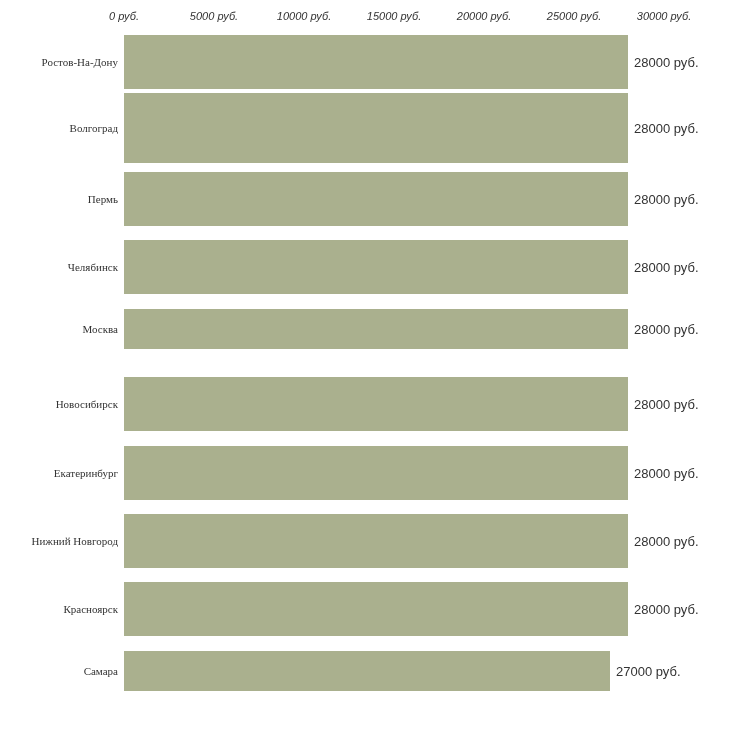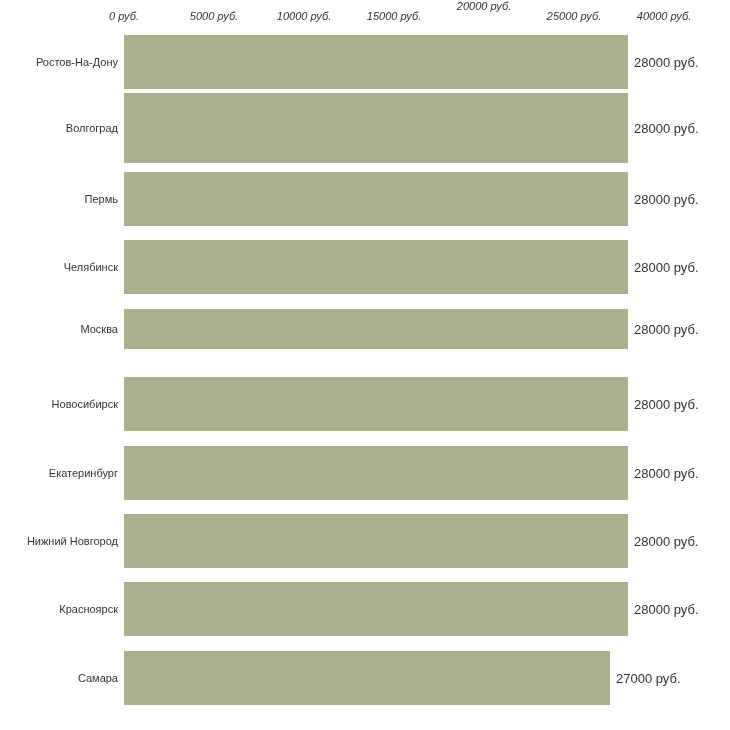--- a/index.html
+++ b/index.html
@@ -47,20 +47,21 @@
 
   .cat-label {
     position: absolute;
     right: 612px;  
     top: 50%;
     transform: translateY(-50%);
     font-size: 11px;
     color: #333333;
     white-space: nowrap;
     text-align: right;
+    font-family: Liberation Serif, serif;
   }
 
   .bar {
     position: absolute;
     left: 124px;
     top: 0;
     height: 100%;
     background: #aab08e;
   }
 
@@ -84,23 +85,23 @@
       <div class="gridline" style="left: 394px;"></div>
       <div class="gridline" style="left: 484px;"></div>
       <div class="gridline" style="left: 574px;"></div>
       <div class="gridline" style="left: 664px;"></div>
     </div>
   <div id="x-axis">
       <div class="x-tick-label" style="left: 124px; top: 10px;">0 руб.</div>
       <div class="x-tick-label" style="left: 214px; top: 10px;">5000 руб.</div>
       <div class="x-tick-label" style="left: 304px; top: 10px; text-align: center;">10000 руб.</div>
       <div class="x-tick-label" style="left: 394px; top: 10px;">15000 руб.</div>
-      <div class="x-tick-label" style="left: 484px; top: 0;">20000 руб.</div>
+      <div class="x-tick-label" style="left: 484px; top: 10px;">20000 руб.</div>
       <div class="x-tick-label" style="left: 574px; top: 10px;">25000 руб.</div>
-      <div class="x-tick-label" style="left: 664px; top: 10px;">40000 руб.</div>
+      <div class="x-tick-label" style="left: 664px; top: 10px;">30000 руб.</div>
     </div>
   <div id="plot">
       <div class="bar-row" style="top: 35.2px; height: 54px;">
         <div class="cat-label">Ростов-На-Дону</div>
         <div class="bar" style="width: 504px; background: rgb(170, 176, 142);"></div>
         <div class="bar-value" style="left: 634px;">28000 руб.</div>
       </div>
       <div class="bar-row" style="top: 93px; height: 70px;">
         <div class="cat-label">Волгоград</div>
         <div class="bar" style="width: 504px; background: rgb(170, 176, 142);"></div>
@@ -134,20 +135,20 @@
       <div class="bar-row" style="top: 514px; height: 54px;">
         <div class="cat-label">Нижний Новгород</div>
         <div class="bar" style="width: 504px; background: rgb(170, 176, 142);"></div>
         <div class="bar-value" style="left: 634px;">28000 руб.</div>
       </div>
       <div class="bar-row" style="top: 582.4px; height: 54px;">
         <div class="cat-label">Красноярск</div>
         <div class="bar" style="width: 504px; background: rgb(170, 176, 142);"></div>
         <div class="bar-value" style="left: 634px;">28000 руб.</div>
       </div>
-      <div class="bar-row" style="top: 650.8px; height: 54px; border-radius: 14px;">
+      <div class="bar-row" style="top: 650.8px; height: 40px; border-radius: 14px;">
         <div class="cat-label">Самара</div>
         <div class="bar" style="width: 486px; background: rgb(170, 176, 142);"></div>
         <div class="bar-value" style="left: 616px;">27000 руб.</div>
       </div>
     </div>
 
 </div>
 
 </body></html>

